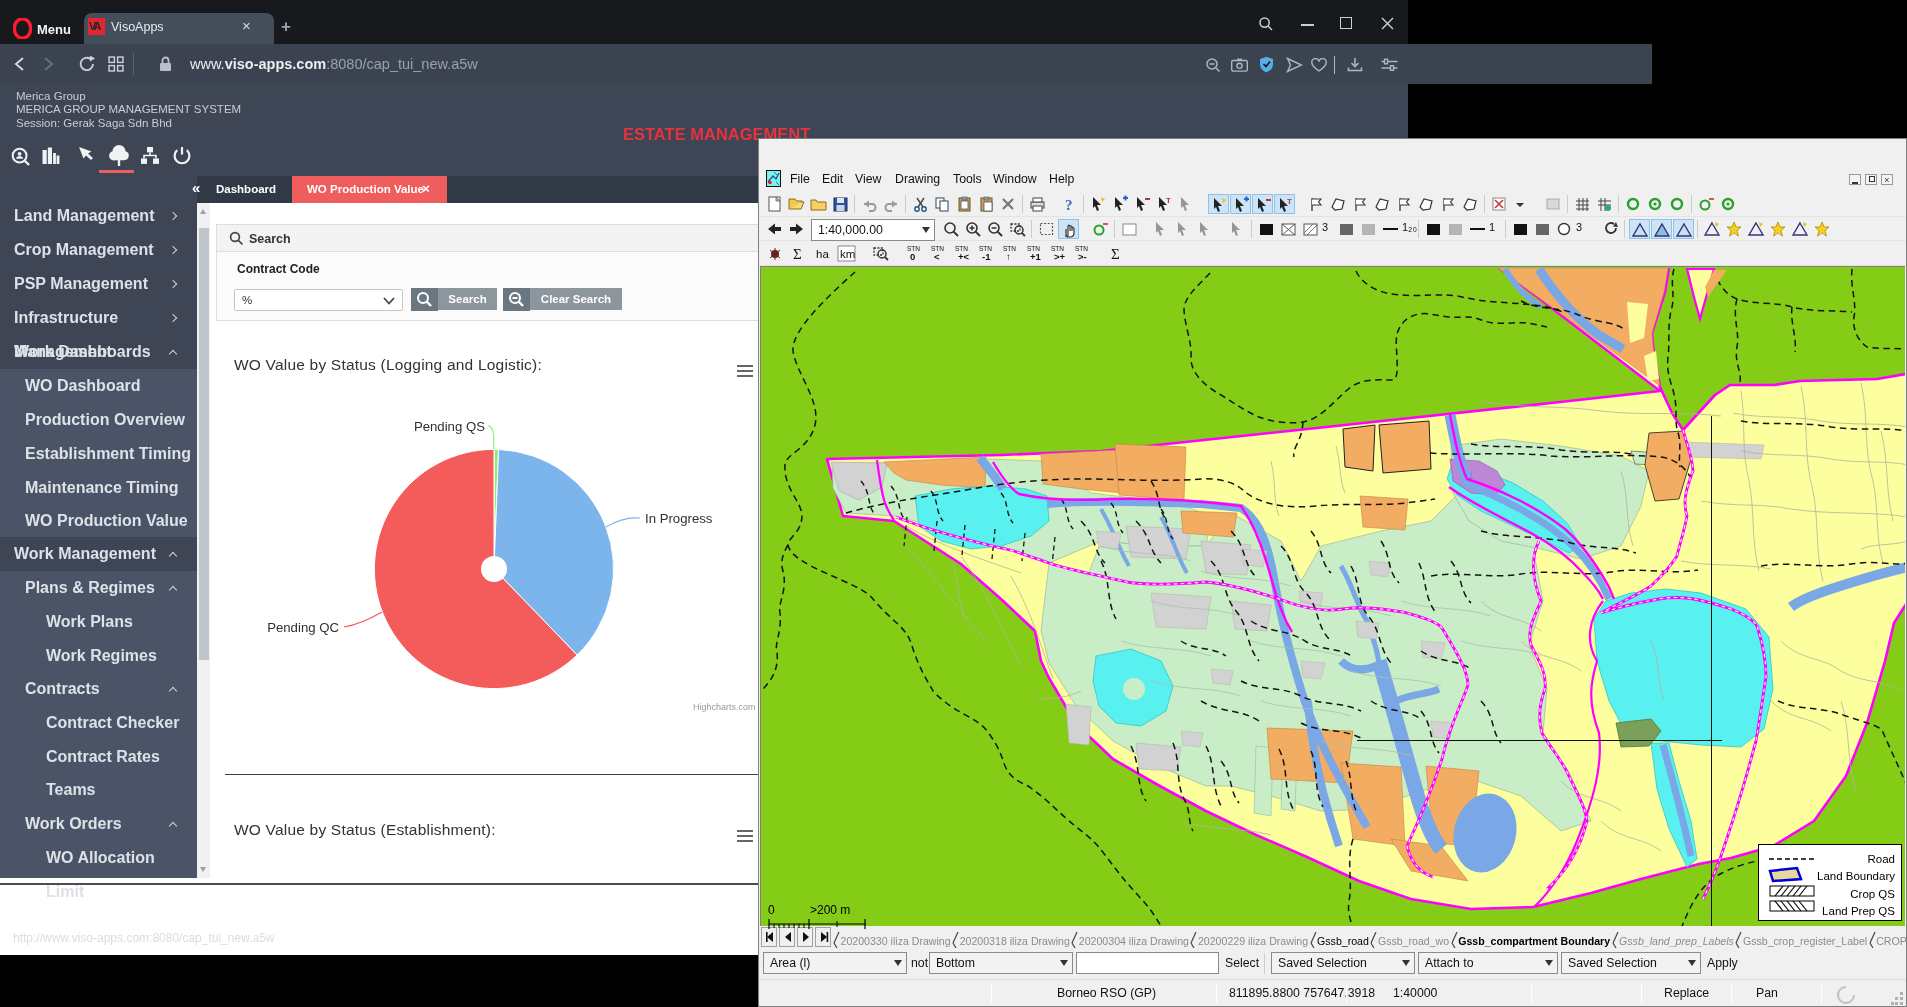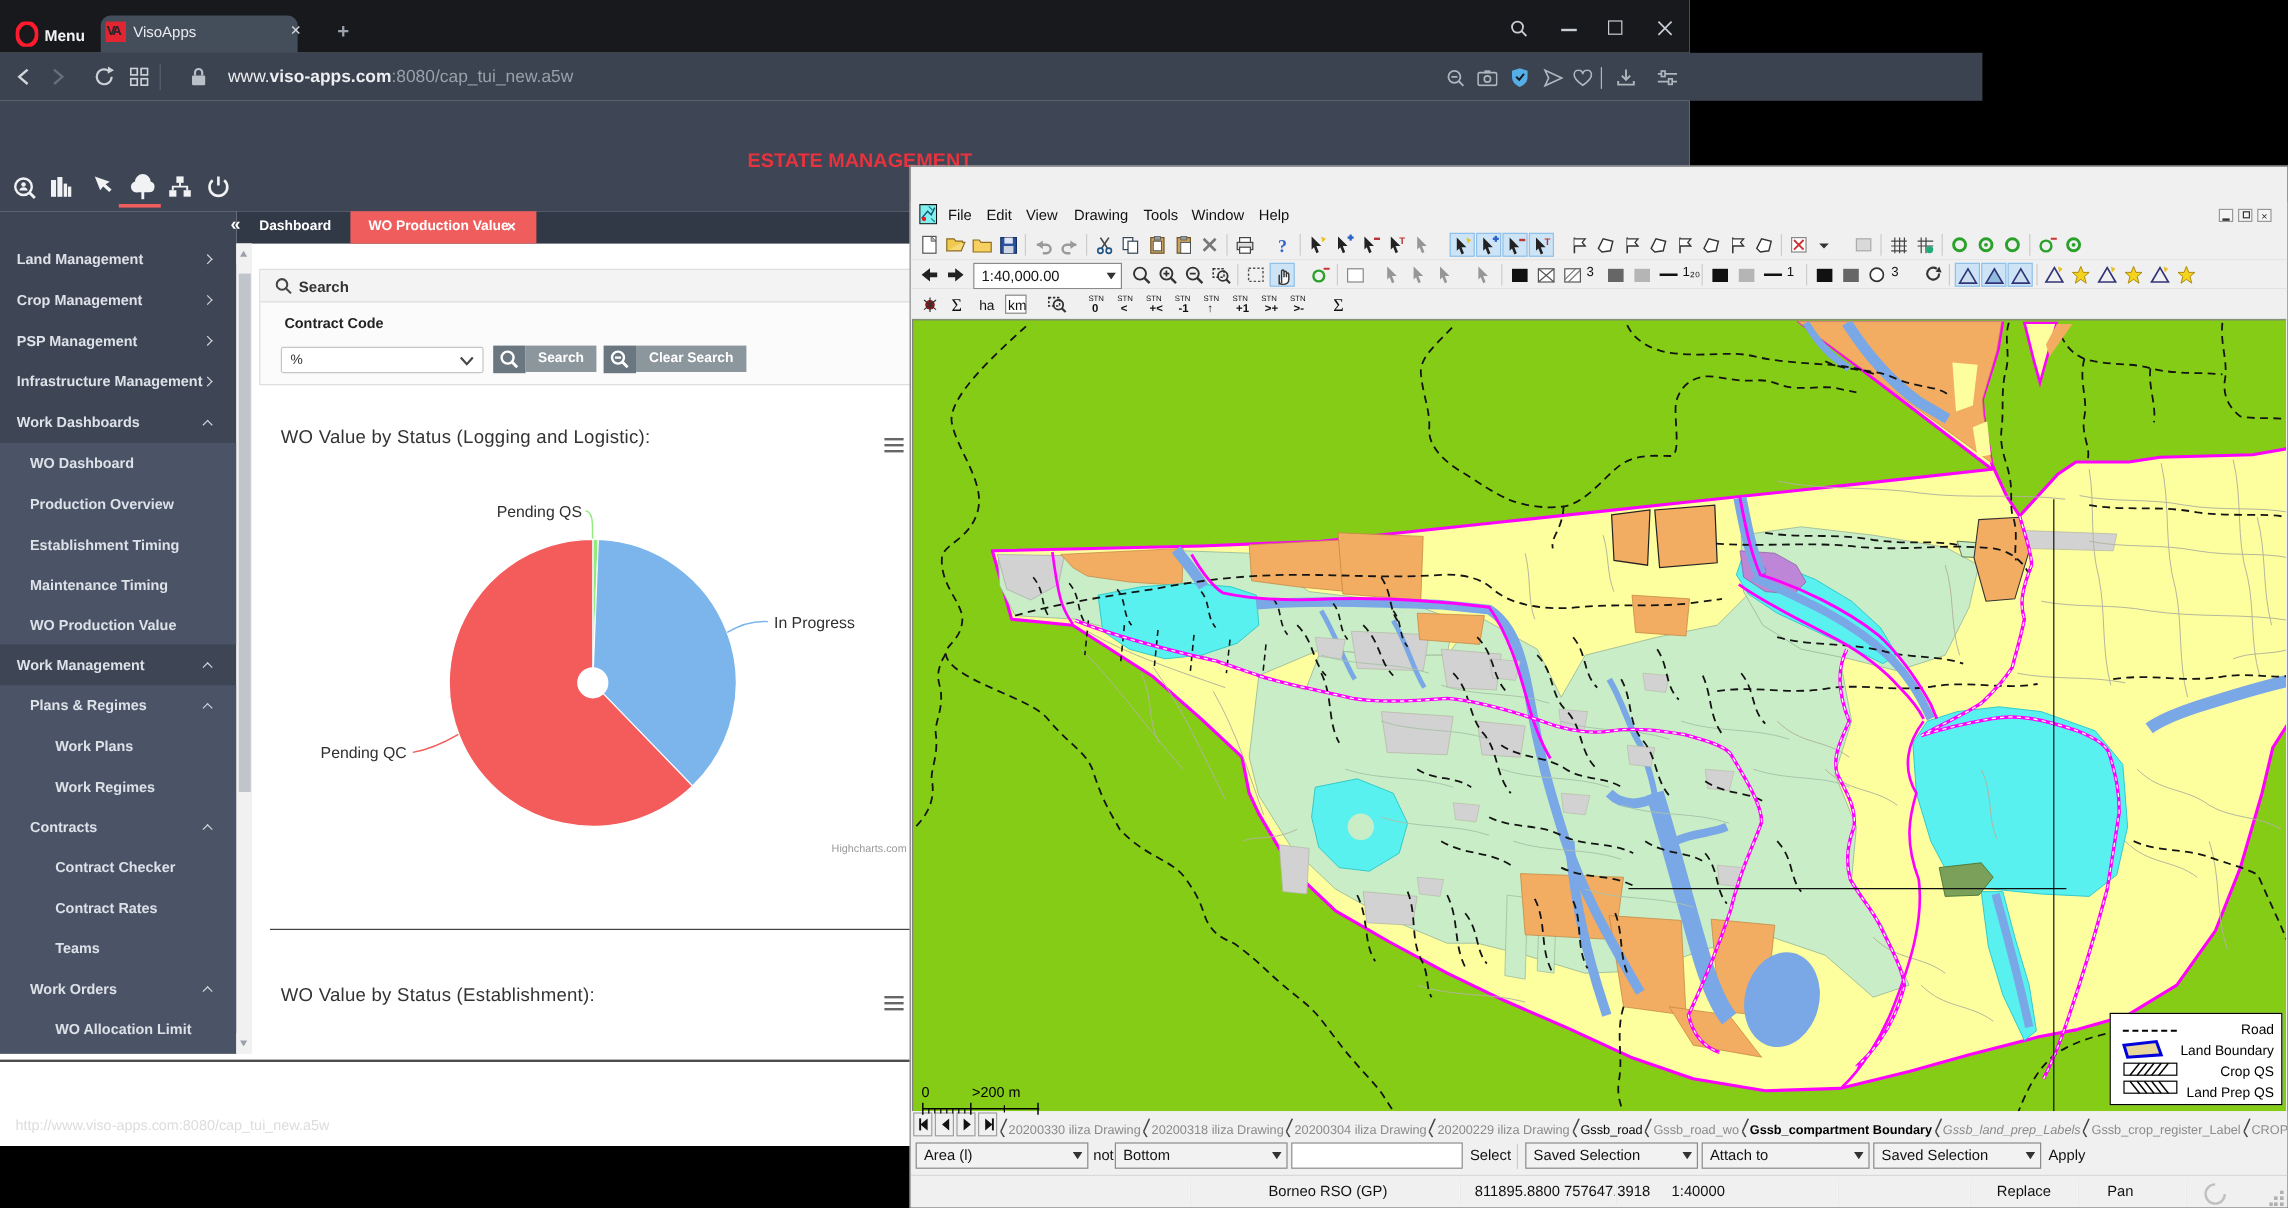--- a/index.html
+++ b/index.html
@@ -1,28 +1,28 @@
 <!DOCTYPE html>
 <html><head>
 <meta charset="utf-8">
 <style>
   * { margin:0; padding:0; box-sizing:border-box; }
   html,body { width:1907px; height:1007px; background:#000; overflow:hidden;
     font-family:"Liberation Sans", sans-serif; }
   .abs { position:absolute; }
   #browser { position:absolute; left:0; top:0; width:1408px; height:955px; background:#fff; }
   #topstrip { position:absolute; left:0; top:0; width:1408px; height:44px; background:#17191d; }
-  #btab { position:absolute; left:84px; top:13px; width:164px; height:31px; background:#444e5b;
+  #btab { position:absolute; left:84px; top:13px; width:190px; height:31px; background:#444e5b;
     border-radius:8px 8px 0 0; color:#e9ebee; font-size:12.5px; }
   #addrbar { position:absolute; left:0; top:44px; width:1652px; height:40px; background:#3a434f; }
   #apphead { position:absolute; left:0; top:84px; width:1408px; height:92px; background:#3e4554; }
   #sidebar { position:absolute; left:0; top:176px; width:197px; height:702px; background:#3e4554; }
   #tabrow { position:absolute; left:197px; top:176px; width:1211px; height:27px; background:#313947; }
   #content { position:absolute; left:210px; top:203px; width:1198px; height:680px; background:#fff; }
-  .mi { position:absolute; left:0; width:197px; height:34px; color:#dde1e8; font-size:12px;
+  .mi { position:absolute; left:0; width:197px; height:34px; color:#dde1e8; font-size:16px;
     font-weight:bold; line-height:34px; }
   .mi span.t { position:absolute; left:14px; }
   .mi.sub span.t { left:25px; font-weight:bold; }
   .mi.sub2 span.t { left:46px; font-weight:bold; }
   .chevR { position:absolute; left:170px; top:14px; width:6px; height:6px;
     border-top:1.4px solid #cfd4da; border-right:1.4px solid #cfd4da; transform:rotate(45deg); }
   .chevU { position:absolute; left:170px; top:16px; width:6px; height:6px;
     border-top:1.4px solid #cfd4da; border-left:1.4px solid #cfd4da; transform:rotate(45deg); }
   .subblock { position:absolute; left:0; width:197px; background:#4b5467; }
   #sscroll { position:absolute; left:197px; top:203px; width:13px; height:675px; background:#f1f1f1; }
@@ -146,20 +146,22 @@
       <path d="M1.5 10.5 V13.5 H14.5 V10.5" fill="none" stroke="#aeb6be" stroke-width="1.6"></path>
     </svg>
     <svg class="abs" style="left:1381px;top:14px" width="17" height="14" viewBox="0 0 17 14">
       <line x1="0.5" y1="3.5" x2="16.5" y2="3.5" stroke="#aeb6be" stroke-width="1.5"></line>
       <line x1="0.5" y1="10" x2="16.5" y2="10" stroke="#aeb6be" stroke-width="1.5"></line>
       <rect x="3.5" y="1.2" width="3" height="4.6" fill="#3a434f" stroke="#aeb6be" stroke-width="1.4"></rect>
       <rect x="9.5" y="7.7" width="3" height="4.6" fill="#3a434f" stroke="#aeb6be" stroke-width="1.4"></rect>
     </svg>
   </div>
   <div id="apphead">
+    <div class="abs" style="left:16px;top:6px;color:#c9ced6;font-size:11.5px;line-height:13.4px;">
+      Merica Group<br>MERICA GROUP MANAGEMENT SYSTEM<br>Session: Gerak Saga Sdn Bhd</div>
     <div class="abs" style="left:623px;top:41px;color:#e8323e;font-size:16.5px;font-weight:bold;">ESTATE MANAGEMENT</div>
     <svg class="abs" style="left:11px;top:63px" width="20" height="20" viewBox="0 0 20 20">
       <circle cx="8.6" cy="8.6" r="6.9" fill="none" stroke="#f0f2f4" stroke-width="2"></circle>
       <line x1="13.5" y1="13.5" x2="18" y2="18" stroke="#f0f2f4" stroke-width="2.4"></line>
       <circle cx="8.6" cy="6.8" r="1.9" fill="#f0f2f4"></circle>
       <path d="M5 11.8 a3.7 3.7 0 0 1 7.2 0 Z" fill="#f0f2f4"></path>
     </svg>
     <svg class="abs" style="left:42px;top:63px" width="18" height="20" viewBox="0 0 18 20">
       <rect x="0.5" y="3" width="4.2" height="14" fill="#f0f2f4"></rect>
       <rect x="5.8" y="0.5" width="4.2" height="16.5" fill="#f0f2f4"></rect>

